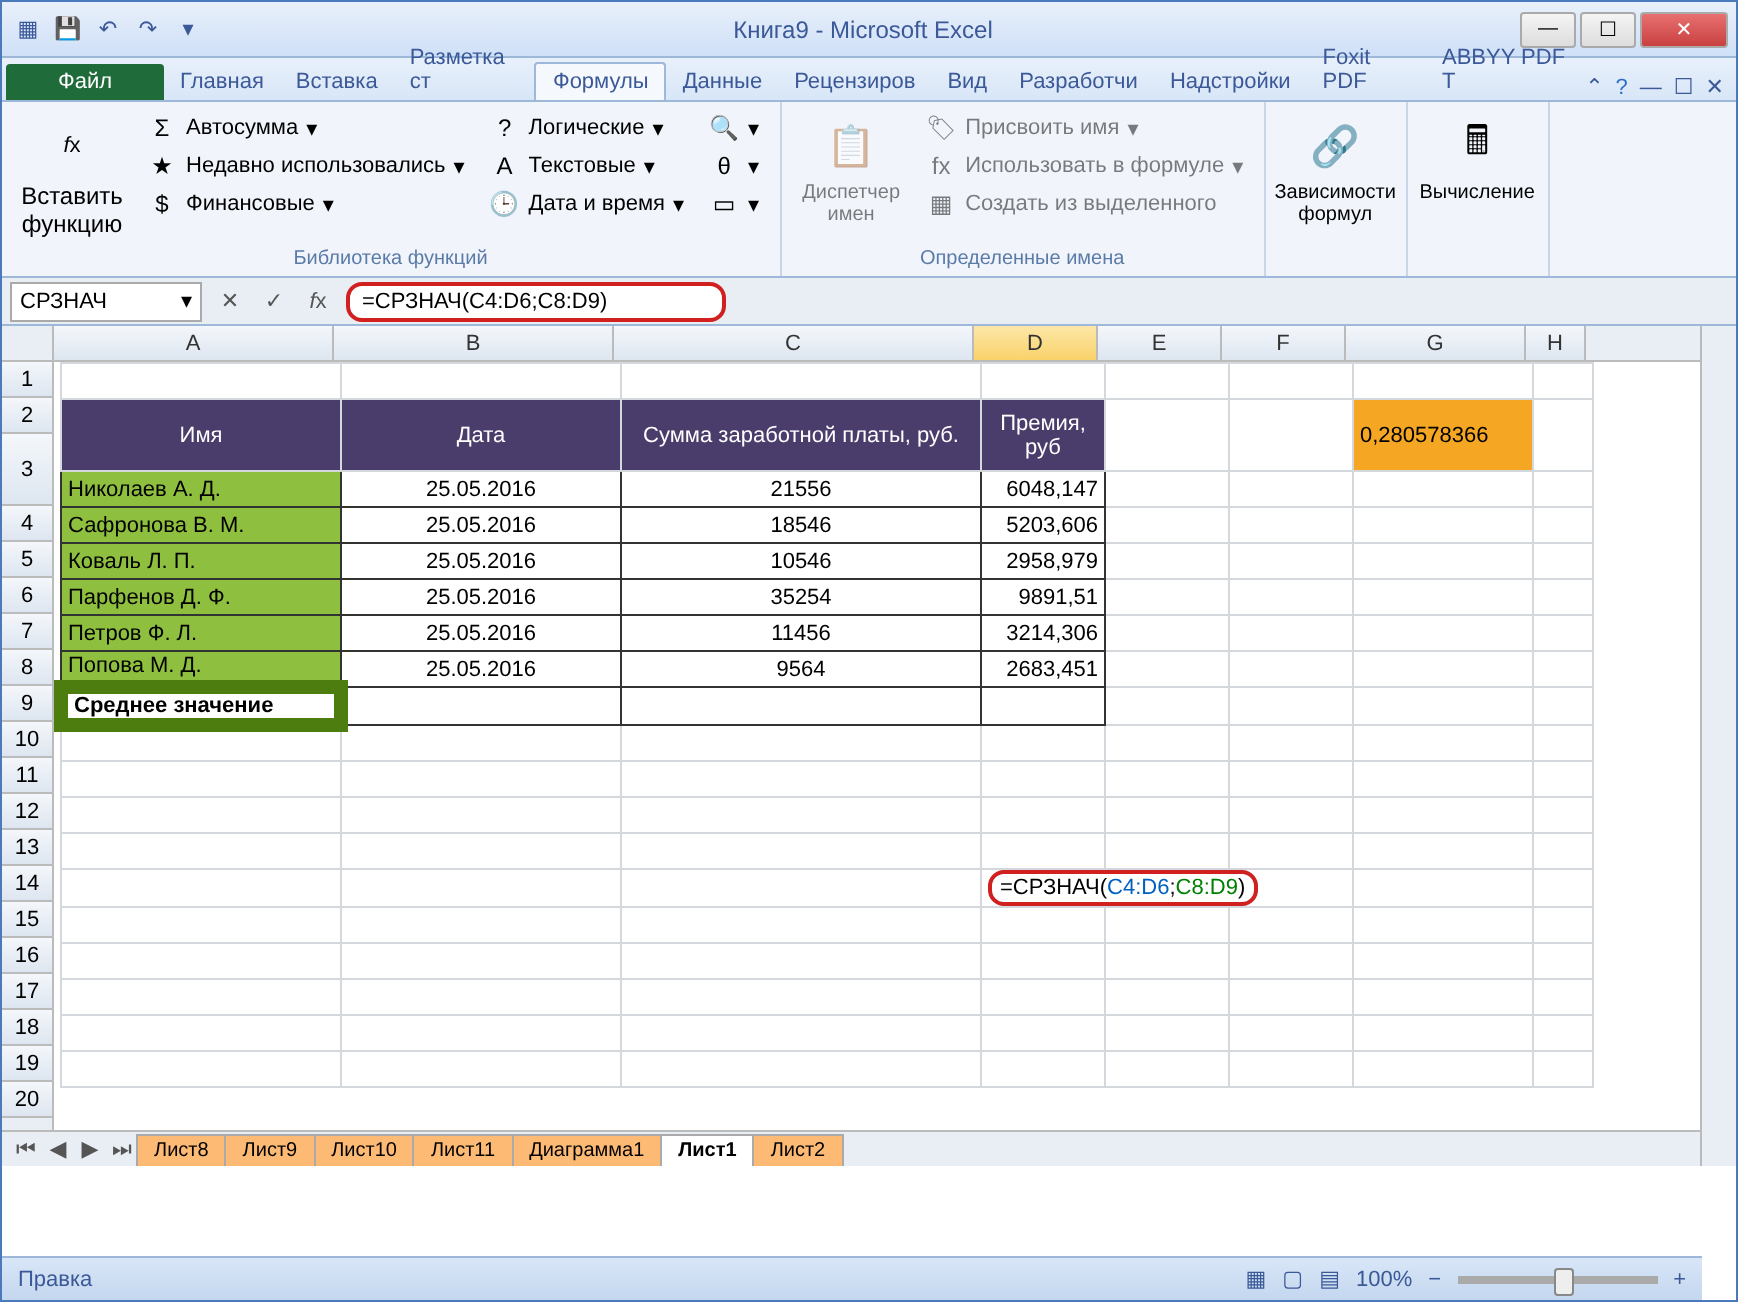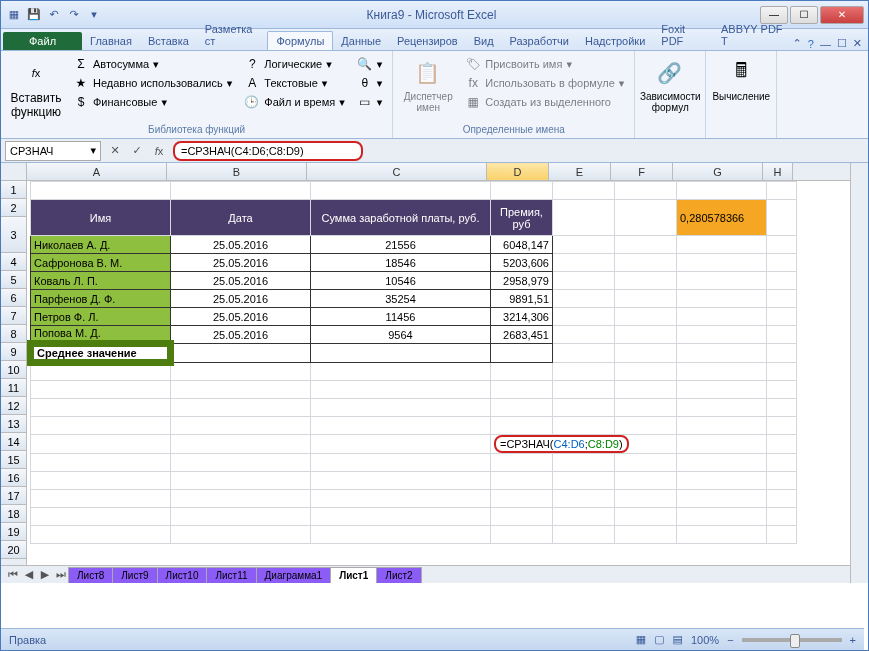--- a/index.html
+++ b/index.html
@@ -47,23 +47,23 @@
 .data-cell.center{text-align:center}
 .gold{background:#f5a623}
 .gold-val{background:#f5a623;text-align:left}
 .avg-label{font-weight:bold}
 .formula-cell{position:relative}
 .formula-cell .fx-red{border:2px solid #d02020;border-radius:8px;padding:1px 4px;display:inline-block;background:#fff}
 .vscroll{position:absolute;top:0;right:0;width:18px;bottom:0;background:#e9eef5;border-left:1px solid #bbb}
 .hscroll-area{position:absolute;bottom:0;left:0;right:18px;height:18px;background:#e9eef5;display:flex;border-top:1px solid #bbb}
 .sheet-tabs{display:flex;align-items:center;gap:0;padding-left:4px}
 .st-nav{width:16px;height:16px;display:flex;align-items:center;justify-content:center;color:#555}
-.st-tab{padding:2px 8px;background:#8b5cf6;border:1px solid #aaa;border-bottom:none;font-size:10px;margin-left:-1px}
+.st-tab{padding:2px 8px;background:#fdba74;border:1px solid #aaa;border-bottom:none;font-size:10px;margin-left:-1px}
 .st-tab.active{background:#fff;font-weight:bold}
-.statusbar{position:absolute;bottom:0;left:0;right:4px;height:22px;background:linear-gradient(#d8e6f7,#c4d7ef);display:flex;align-items:center;padding:0 8px;border-top:1px solid #9db8d9;font-size:11px;color:#3b5998}
+.statusbar{position:absolute;bottom:0;left:0;right:17px;height:22px;background:linear-gradient(#d8e6f7,#c4d7ef);display:flex;align-items:center;padding:0 8px;border-top:1px solid #9db8d9;font-size:11px;color:#3b5998}
 .status-right{margin-left:auto;display:flex;align-items:center;gap:8px}
 .zoom-slider{width:100px;height:4px;background:#aaa;position:relative}
 .zoom-slider::after{content:"";position:absolute;left:48px;top:-4px;width:8px;height:12px;background:#eee;border:1px solid #888;border-radius:2px}
 .blue{color:#0060c0}.green{color:#008000}
 </style>
 </head>
 <body>
 
 <div class="titlebar">
  <div class="qat">
@@ -115,21 +115,21 @@
 функцию</div>
    </div>
    <div class="small-btns">
     <div class="small-btn"><span class="ico">Σ</span><span>Автосумма</span> ▾</div>
     <div class="small-btn"><span class="ico">★</span><span>Недавно использовались</span> ▾</div>
     <div class="small-btn"><span class="ico">$</span><span>Финансовые</span> ▾</div>
    </div>
    <div class="small-btns">
     <div class="small-btn"><span class="ico">?</span><span>Логические</span> ▾</div>
     <div class="small-btn"><span class="ico">A</span><span>Текстовые</span> ▾</div>
-    <div class="small-btn"><span class="ico">🕒</span><span>Файл и время</span> ▾</div>
+    <div class="small-btn"><span class="ico">🕒</span><span>Дата и время</span> ▾</div>
    </div>
    <div class="small-btns">
     <div class="small-btn"><span class="ico">🔍</span>▾</div>
     <div class="small-btn"><span class="ico">θ</span>▾</div>
     <div class="small-btn"><span class="ico">▭</span>▾</div>
    </div>
   </div>
   <div class="ribbon-group-label">Библиотека функций</div>
  </div>
  <div class="ribbon-group">

